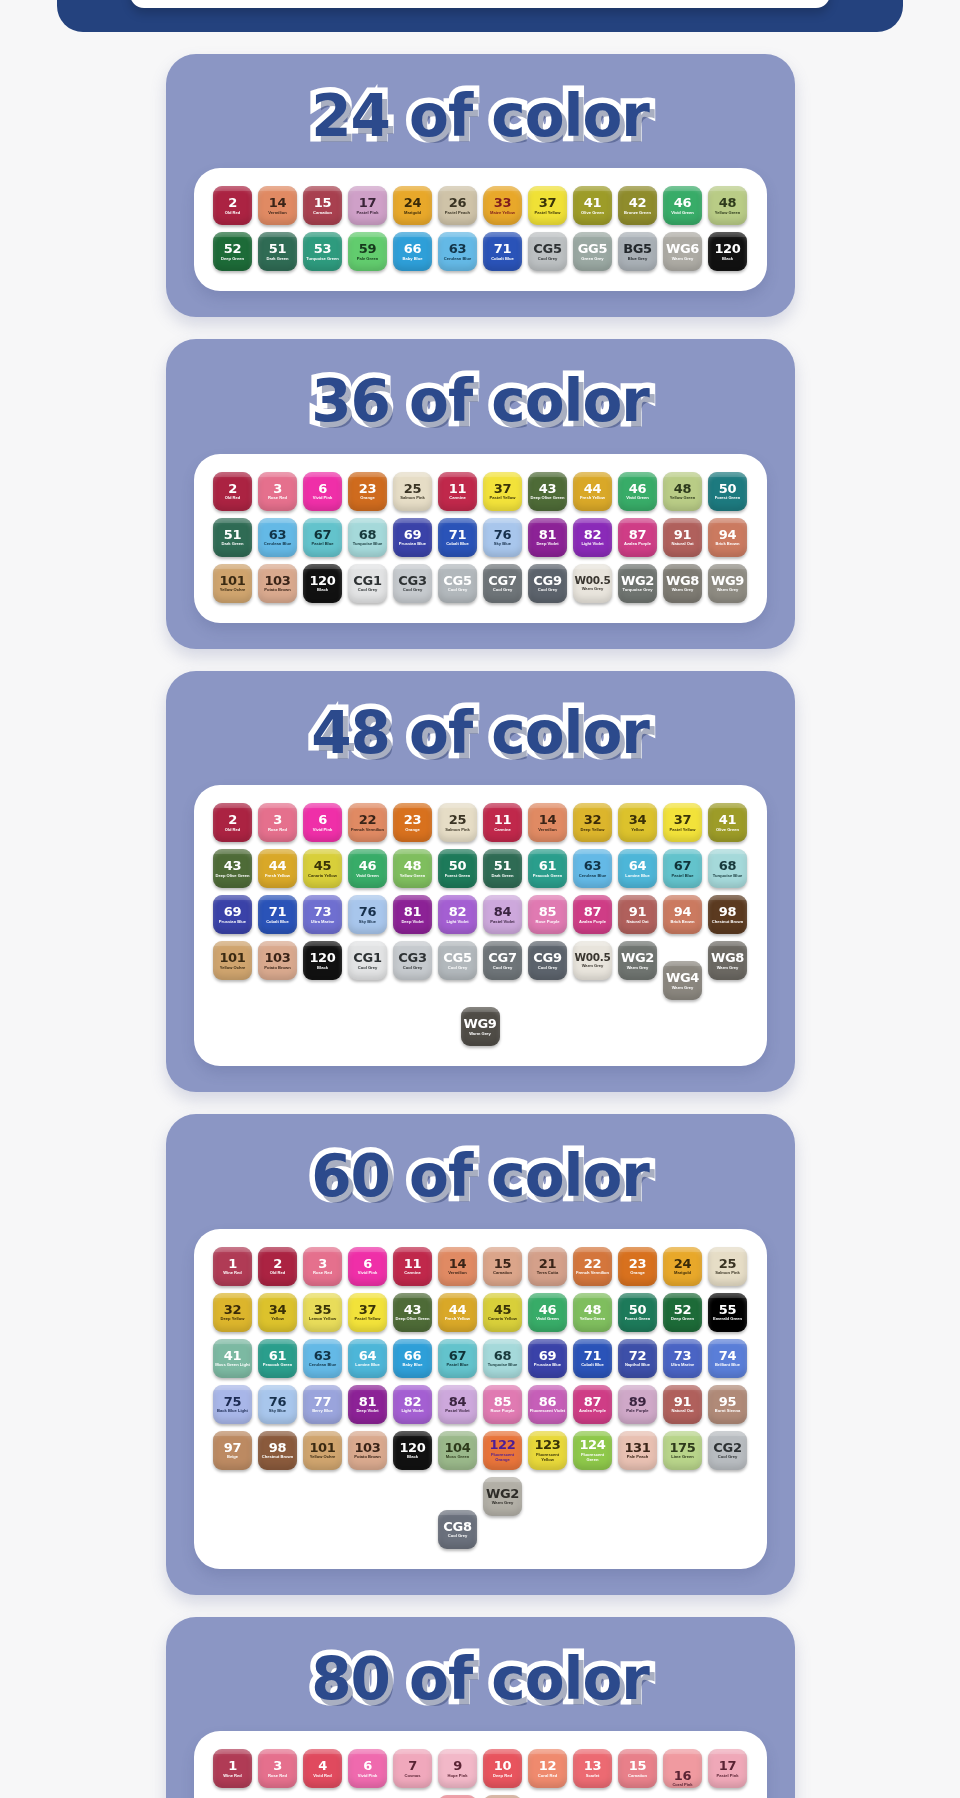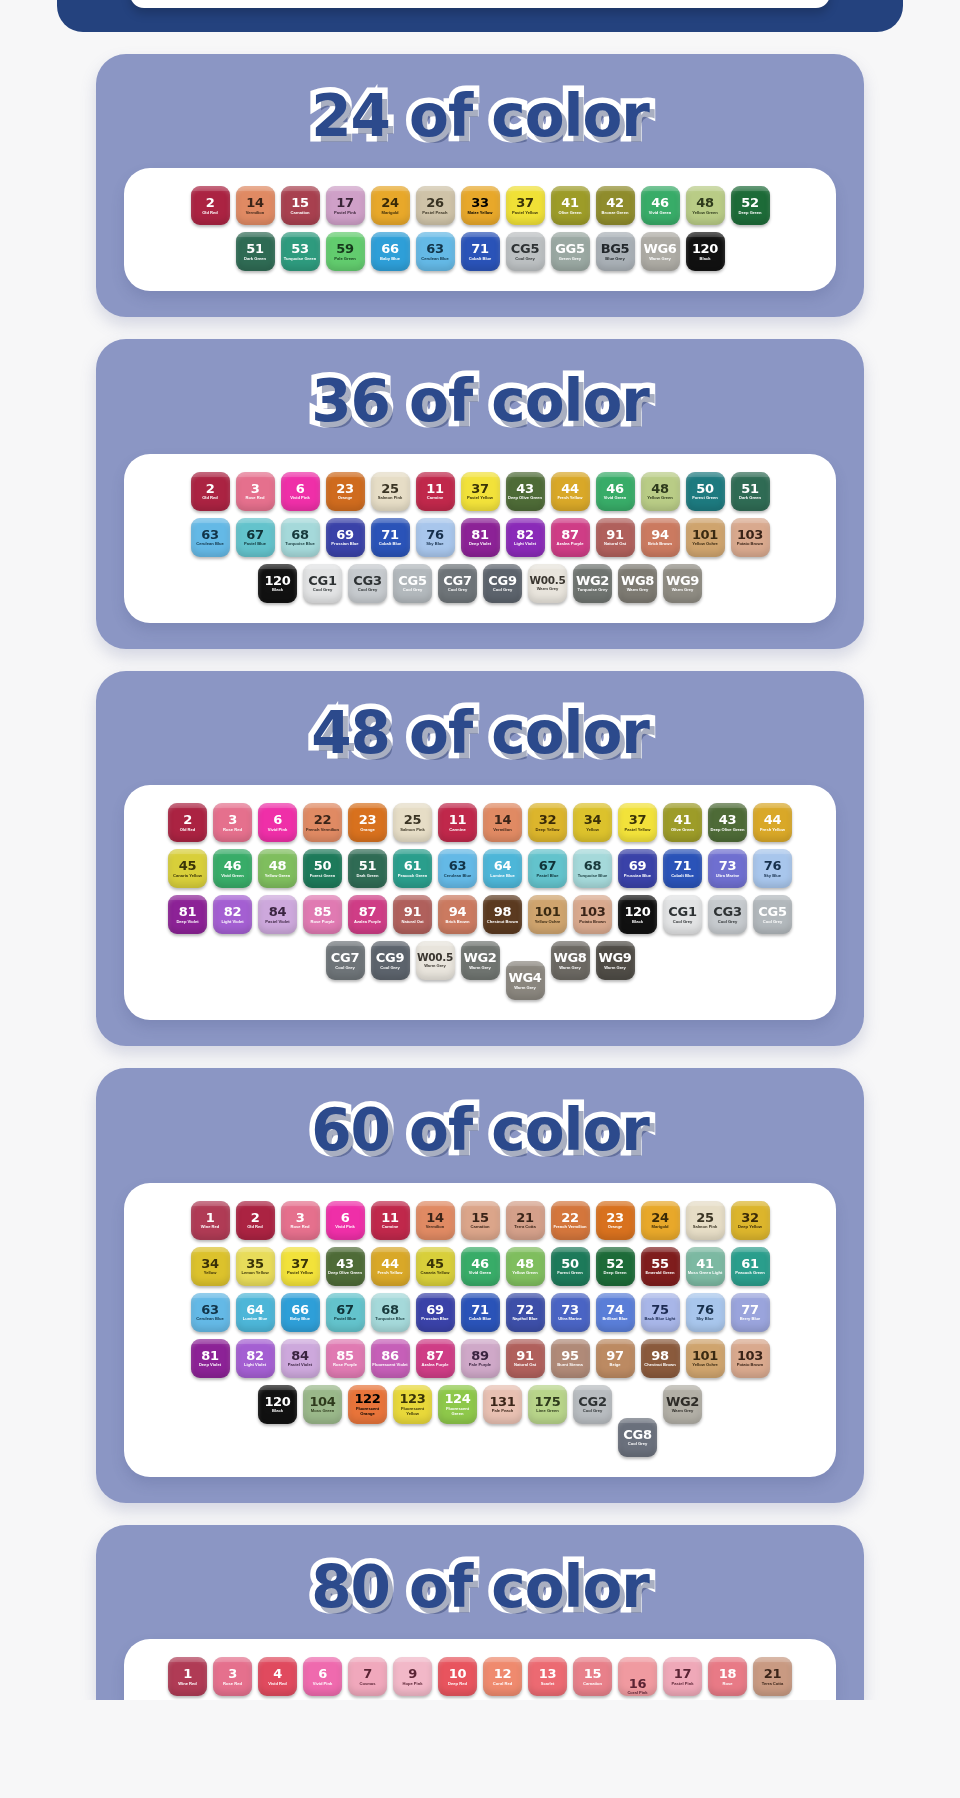--- a/index.html
+++ b/index.html
@@ -24,21 +24,21 @@
     left: 50%; transform: translateX(-50%);
     top: -14px;
     width: 700px; height: 22px;
     background: #ffffff;
     border-radius: 0 0 14px 14px;
     box-shadow: 0 6px 10px rgba(0,0,0,.18);
   }
 
   
   .panel {
-    width: 768px;
+    width: 629px;
     margin: 22px auto 0 auto;
     background: #8b96c4;
     border-radius: 30px;
     padding: 18px 0 26px 0;
     box-shadow: 0 8px 16px rgba(90,100,150,.22);
   }
   .panel.last { padding-bottom: 0; border-radius: 30px 30px 0 0; }
 
   .panel-title {
     text-align: center;
@@ -148,21 +148,21 @@
             <div class="nm">Pastel Pink</div>
           </div>
           <div class="sw" title="24 Marigold" style="background: rgb(232, 168, 42); color: rgb(58, 42, 8);">
             <div class="code">24</div>
             <div class="nm">Marigold</div>
           </div>
           <div class="sw" title="26 Pastel Peach" style="background: rgb(207, 195, 168); color: rgb(58, 52, 36);">
             <div class="code">26</div>
             <div class="nm">Pastel Peach</div>
           </div>
-          <div class="sw" title="33 Maize Yellow" style="background: rgb(232, 168, 42); color: #000000;">
+          <div class="sw" title="33 Maize Yellow" style="background: rgb(232, 168, 42); color: #7f1d1d; border-radius: 13px;">
             <div class="code">33</div>
             <div class="nm">Maize Yellow</div>
           </div>
           <div class="sw" title="37 Pastel Yellow" style="background: rgb(240, 225, 54); color: rgb(58, 52, 8);">
             <div class="code">37</div>
             <div class="nm">Pastel Yellow</div>
           </div>
           <div class="sw" title="41 Olive Green" style="background: rgb(157, 156, 40); color: rgb(255, 255, 255);">
             <div class="code">41</div>
             <div class="nm">Olive Green</div>
@@ -673,21 +673,21 @@
             <div class="nm">Yellow Green</div>
           </div>
           <div class="sw" title="50 Forest Green" style="background: rgb(29, 122, 90); color: rgb(255, 255, 255);">
             <div class="code">50</div>
             <div class="nm">Forest Green</div>
           </div>
           <div class="sw" title="52 Deep Green" style="background: rgb(29, 107, 56); color: rgb(255, 255, 255);">
             <div class="code">52</div>
             <div class="nm">Deep Green</div>
           </div>
-          <div class="sw" title="55 Emerald Green" style="background: #7f1d1d; color: rgb(255, 255, 255);">
+          <div class="sw" title="55 Emerald Green" style="background: #000000; color: rgb(255, 255, 255);">
             <div class="code">55</div>
             <div class="nm">Emerald Green</div>
           </div>
           <div class="sw" title="58 Moss Green Light" style="background: rgb(124, 185, 162); color: rgb(255, 255, 255);">
             <div class="code">41</div>
             <div class="nm">Moss Green Light</div>
           </div>
           <div class="sw" title="61 Peacock Green" style="background: rgb(42, 158, 140); color: rgb(255, 255, 255);">
             <div class="code">61</div>
             <div class="nm">Peacock Green</div>
@@ -797,21 +797,21 @@
             <div class="nm">Potato Brown</div>
           </div>
           <div class="sw" title="120 Black" style="background: rgb(17, 17, 17); color: rgb(255, 255, 255);">
             <div class="code">120</div>
             <div class="nm">Black</div>
           </div>
           <div class="sw" title="104 Moss Green" style="background: rgb(154, 184, 138); color: rgb(46, 58, 28);">
             <div class="code">104</div>
             <div class="nm">Moss Green</div>
           </div>
-          <div class="sw" title="122 Fluorescent Orange" style="background: rgb(232, 116, 58); color: #000000;">
+          <div class="sw" title="122 Fluorescent Orange" style="background: rgb(232, 116, 58); color: #4c1d95;">
             <div class="code">122</div>
             <div class="nm">Fluorescent Orange</div>
           </div>
           <div class="sw" title="123 Fluorescent Yellow" style="background: rgb(232, 216, 58); color: rgb(58, 52, 8);">
             <div class="code">123</div>
             <div class="nm">Fluorescent Yellow</div>
           </div>
           <div class="sw" title="124 Fluorescent Green" style="background: rgb(142, 200, 74); color: rgb(255, 255, 255);">
             <div class="code">124</div>
             <div class="nm">Fluorescent Green</div>

